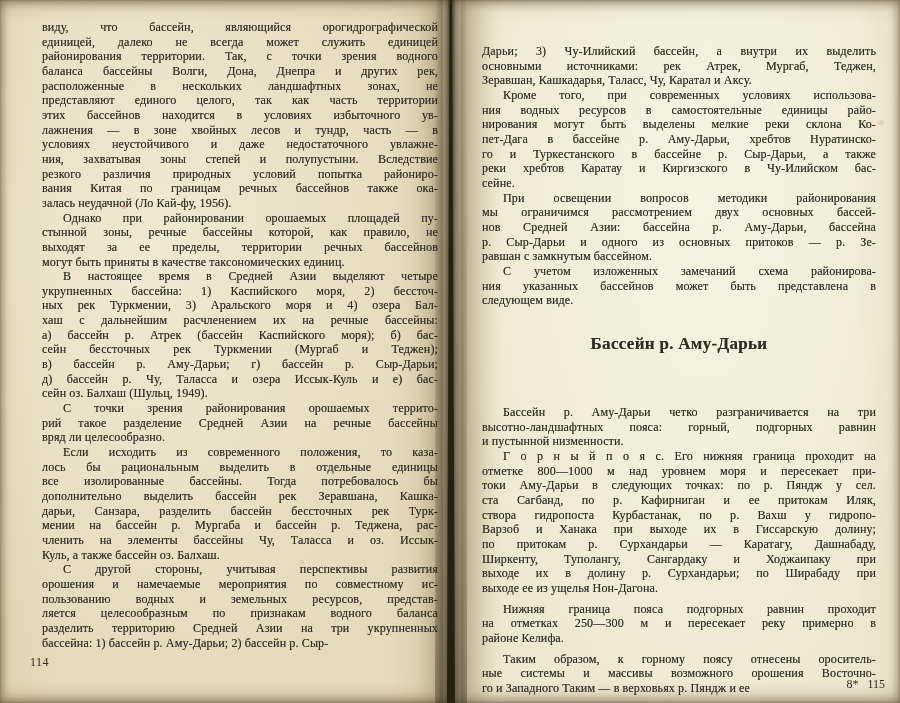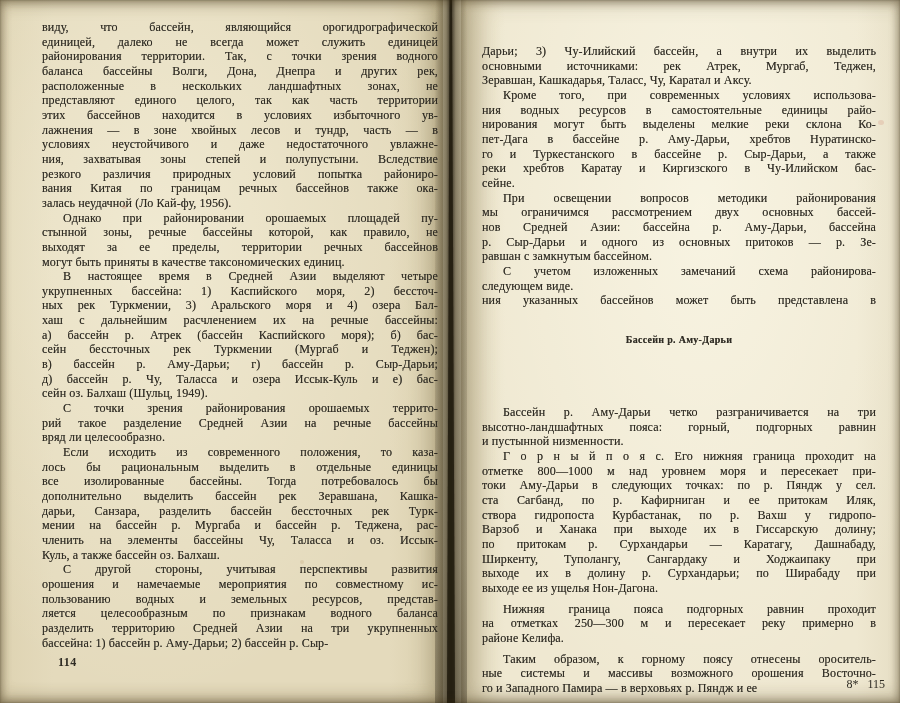--- a/index.html
+++ b/index.html
@@ -64,27 +64,27 @@
   .tline{
     text-align:justify;
     text-align-last:justify;
   }
   .tline.last{text-align-last:left;}
   .tline.indent{text-indent:21px;}
   .para{margin:0;}
   .para.space-before{margin-top:6px;}
   .heading{
     position:absolute;left:21px;top:334px;width:394px;
-    font-size:10px;font-weight:bold;text-align:center;
+    font-size:17px;font-weight:bold;text-align:center;
     letter-spacing:.3px;color:var(--ink);
     text-shadow:0 0 .5px rgba(47,44,36,.6);
   }
   .page-num-left{
-    position:absolute;left:58px;bottom:33px;
-    font-size:12px;color:var(--ink);letter-spacing:.5px;font-weight:bold;
+    position:absolute;left:30px;bottom:33px;
+    font-size:12px;color:var(--ink);letter-spacing:.5px;
   }
   .footer-right{
     position:absolute;right:15px;bottom:11px;
     font-size:12px;color:var(--ink);
     display:flex;gap:9px;align-items:baseline;
   }
   
   .blemish{position:absolute;border-radius:50%;pointer-events:none;z-index:5;}
   .b1{left:122px;top:205px;width:5px;height:4px;background:rgba(190,80,60,.22);}
   .b2{left:878px;top:120px;width:6px;height:5px;background:rgba(190,90,70,.16);}
@@ -175,22 +175,22 @@
         </div>
         <div class="para">
           <div class="tline indent">При освещении вопросов методики районирования</div>
           <div class="tline">мы ограничимся рассмотрением двух основных бассей-</div>
           <div class="tline">нов Средней Азии: бассейна р. Аму-Дарьи, бассейна</div>
           <div class="tline">р. Сыр-Дарьи и одного из основных притоков — р. Зе-</div>
           <div class="tline last">равшан с замкнутым бассейном.</div>
         </div>
         <div class="para">
           <div class="tline indent">С учетом изложенных замечаний схема районирова-</div>
+          <div class="tline">ния указанных бассейнов может быть представлена в</div>
           <div class="tline last">следующем виде.</div>
-          <div class="tline">ния указанных бассейнов может быть представлена в</div>
         </div>
       </div>
     <h2 class="heading">Бассейн р. Аму-Дарьи</h2>
     <div class="text-col col-right-bottom">
         <div class="para">
           <div class="tline indent">Бассейн р. Аму-Дарьи четко разграничивается на три</div>
           <div class="tline">высотно-ландшафтных пояса: горный, подгорных равнин</div>
           <div class="tline last">и пустынной низменности.</div>
         </div>
         <div class="para">
@@ -206,21 +206,21 @@
           <div class="tline last">выходе ее из ущелья Нон-Дагона.</div>
         </div>
         <div class="para space-before">
           <div class="tline indent">Нижняя граница пояса подгорных равнин проходит</div>
           <div class="tline">на отметках 250—300 м и пересекает реку примерно в</div>
           <div class="tline last">районе Келифа.</div>
         </div>
         <div class="para space-before">
           <div class="tline indent">Таким образом, к горному поясу отнесены ороситель-</div>
           <div class="tline">ные системы и массивы возможного орошения Восточно-</div>
-          <div class="tline last">го и Западного Памира — в верховьях р. Пяндж и ее</div>
+          <div class="tline last">го и Западного Таким — в верховьях р. Пяндж и ее</div>
         </div>
       </div>
     <div class="footer-right">
       <span>8*</span>
       <span>115</span>
     </div>
   </div>
 
   <div class="gutter">
     <div class="gutter-core"></div>

